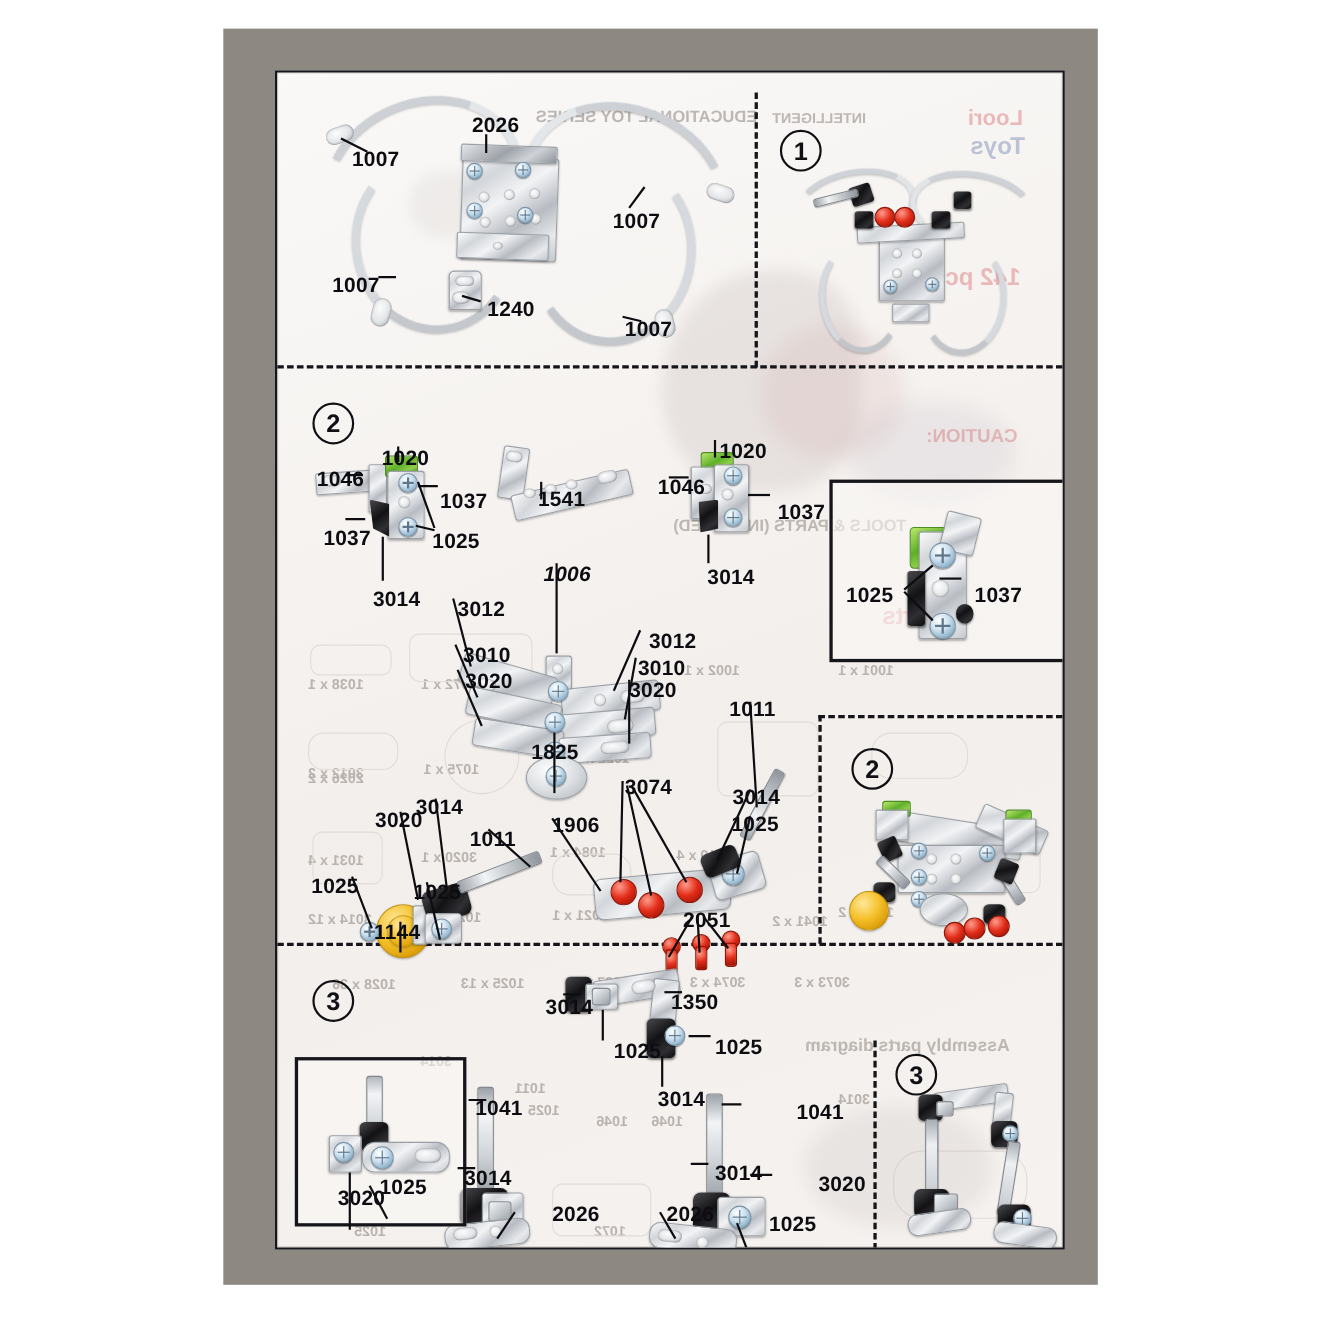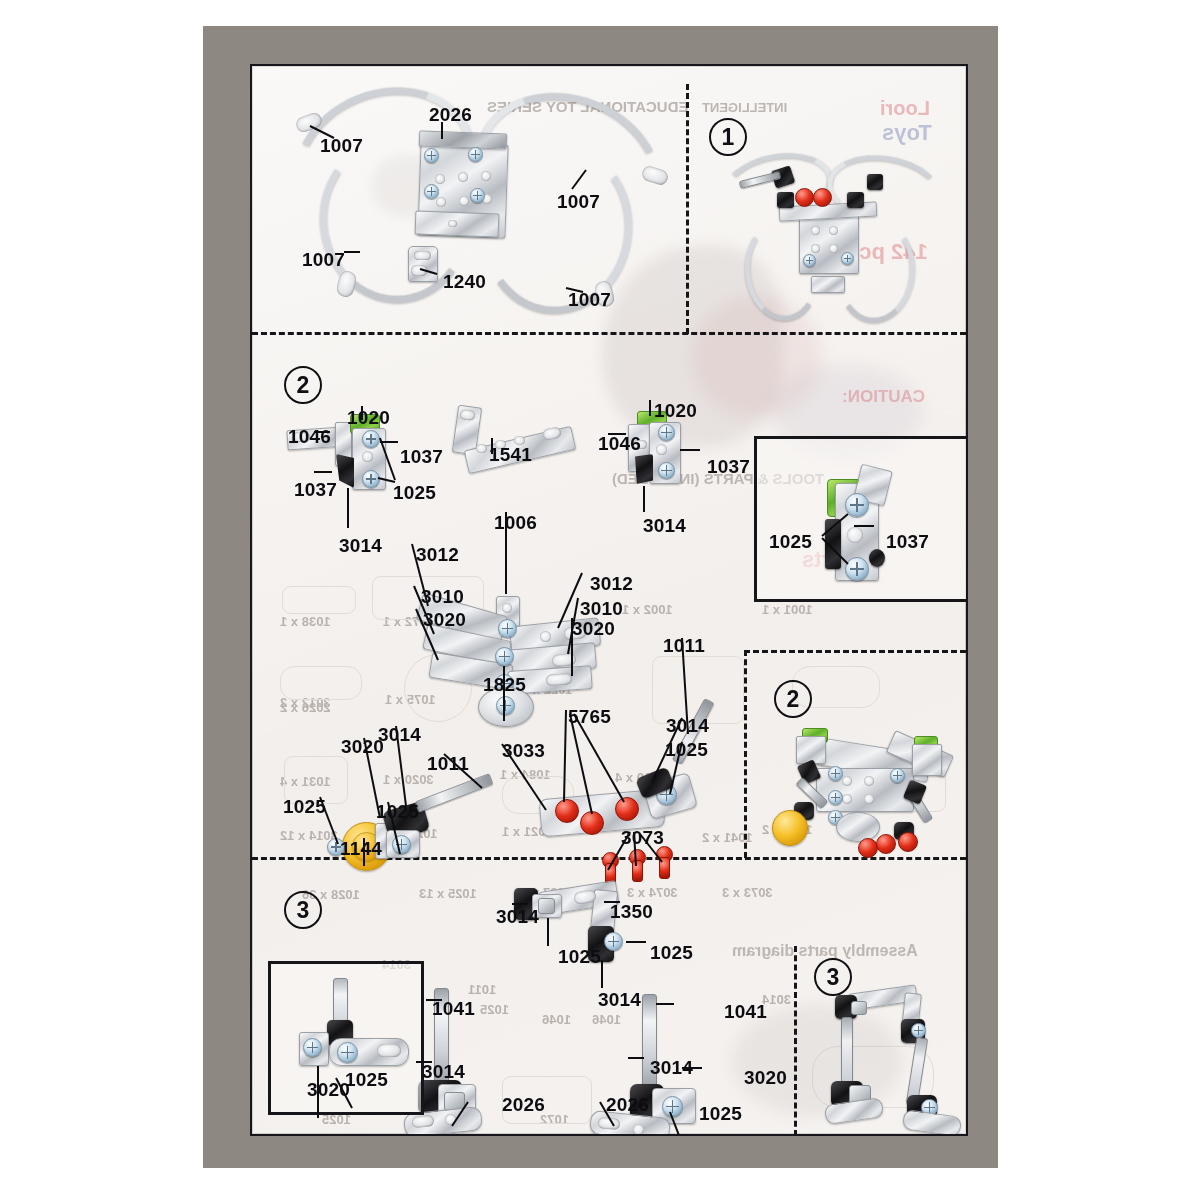--- a/index.html
+++ b/index.html
@@ -516,40 +516,40 @@
         <div class="lbl" style="left: 95px; top: 342px;">1020</div>
         <div class="lbl" style="left: 148px; top: 381px;">1037</div>
         <div class="lbl" style="left: 42px; top: 414px;">1037</div>
         <div class="lbl" style="left: 141px; top: 417px;">1025</div>
         <div class="lbl" style="left: 87px; top: 470px;">3014</div>
         <div class="lbl" style="left: 237px; top: 379px;">1541</div>
         <div class="lbl" style="left: 402px; top: 335px;">1020</div>
         <div class="lbl" style="left: 346px; top: 368px;">1046</div>
         <div class="lbl" style="left: 455px; top: 391px;">1037</div>
         <div class="lbl" style="left: 391px; top: 450px;">3014</div>
-        <div class="lbl" style="left: 242px; top: 447px;">1006</div>
+        <div class="lbl" style="left: 242px; top: 447px; font-style: italic;">1006</div>
         <div class="lbl" style="left: 164px; top: 479px;">3012</div>
         <div class="lbl" style="left: 338px; top: 508px;">3012</div>
         <div class="lbl" style="left: 169px; top: 521px;">3010</div>
         <div class="lbl" style="left: 328px; top: 533px;">3010</div>
         <div class="lbl" style="left: 171px; top: 544px;">3020</div>
         <div class="lbl" style="left: 320px; top: 553px;">3020</div>
         <div class="lbl" style="left: 231px; top: 609px;">1825</div>
         <div class="lbl" style="left: 89px; top: 671px;">3020</div>
         <div class="lbl" style="left: 126px; top: 659px;">3014</div>
         <div class="lbl" style="left: 175px; top: 688px;">1011</div>
         <div class="lbl" style="left: 31px; top: 731px;">1025</div>
         <div class="lbl" style="left: 124px; top: 736px;">1025</div>
         <div class="lbl" style="left: 88px; top: 773px;">1144</div>
         <div class="lbl" style="left: 411px; top: 570px;">1011</div>
-        <div class="lbl" style="left: 316px; top: 641px;">5765</div>
+        <div class="lbl" style="left: 316px; top: 641px;">3074</div>
         <div class="lbl" style="left: 414px; top: 650px;">3014</div>
-        <div class="lbl" style="left: 250px; top: 675px;">3033</div>
+        <div class="lbl" style="left: 250px; top: 675px;">1906</div>
         <div class="lbl" style="left: 413px; top: 674px;">1025</div>
-        <div class="lbl" style="left: 369px; top: 762px;">3073</div>
+        <div class="lbl" style="left: 369px; top: 762px;">2051</div>
         <div class="lbl" style="left: 517px; top: 466px;">1025</div>
         <div class="lbl" style="left: 634px; top: 466px;">1037</div>
         <div class="lbl" style="left: 244px; top: 841px;">3014</div>
         <div class="lbl" style="left: 358px; top: 836px;">1350</div>
         <div class="lbl" style="left: 306px; top: 881px;">1025</div>
         <div class="lbl" style="left: 398px; top: 877px;">1025</div>
         <div class="lbl" style="left: 346px; top: 924px;">3014</div>
         <div class="lbl" style="left: 180px; top: 933px;">1041</div>
         <div class="lbl" style="left: 472px; top: 936px;">1041</div>
         <div class="lbl" style="left: 170px; top: 996px;">3014</div>

